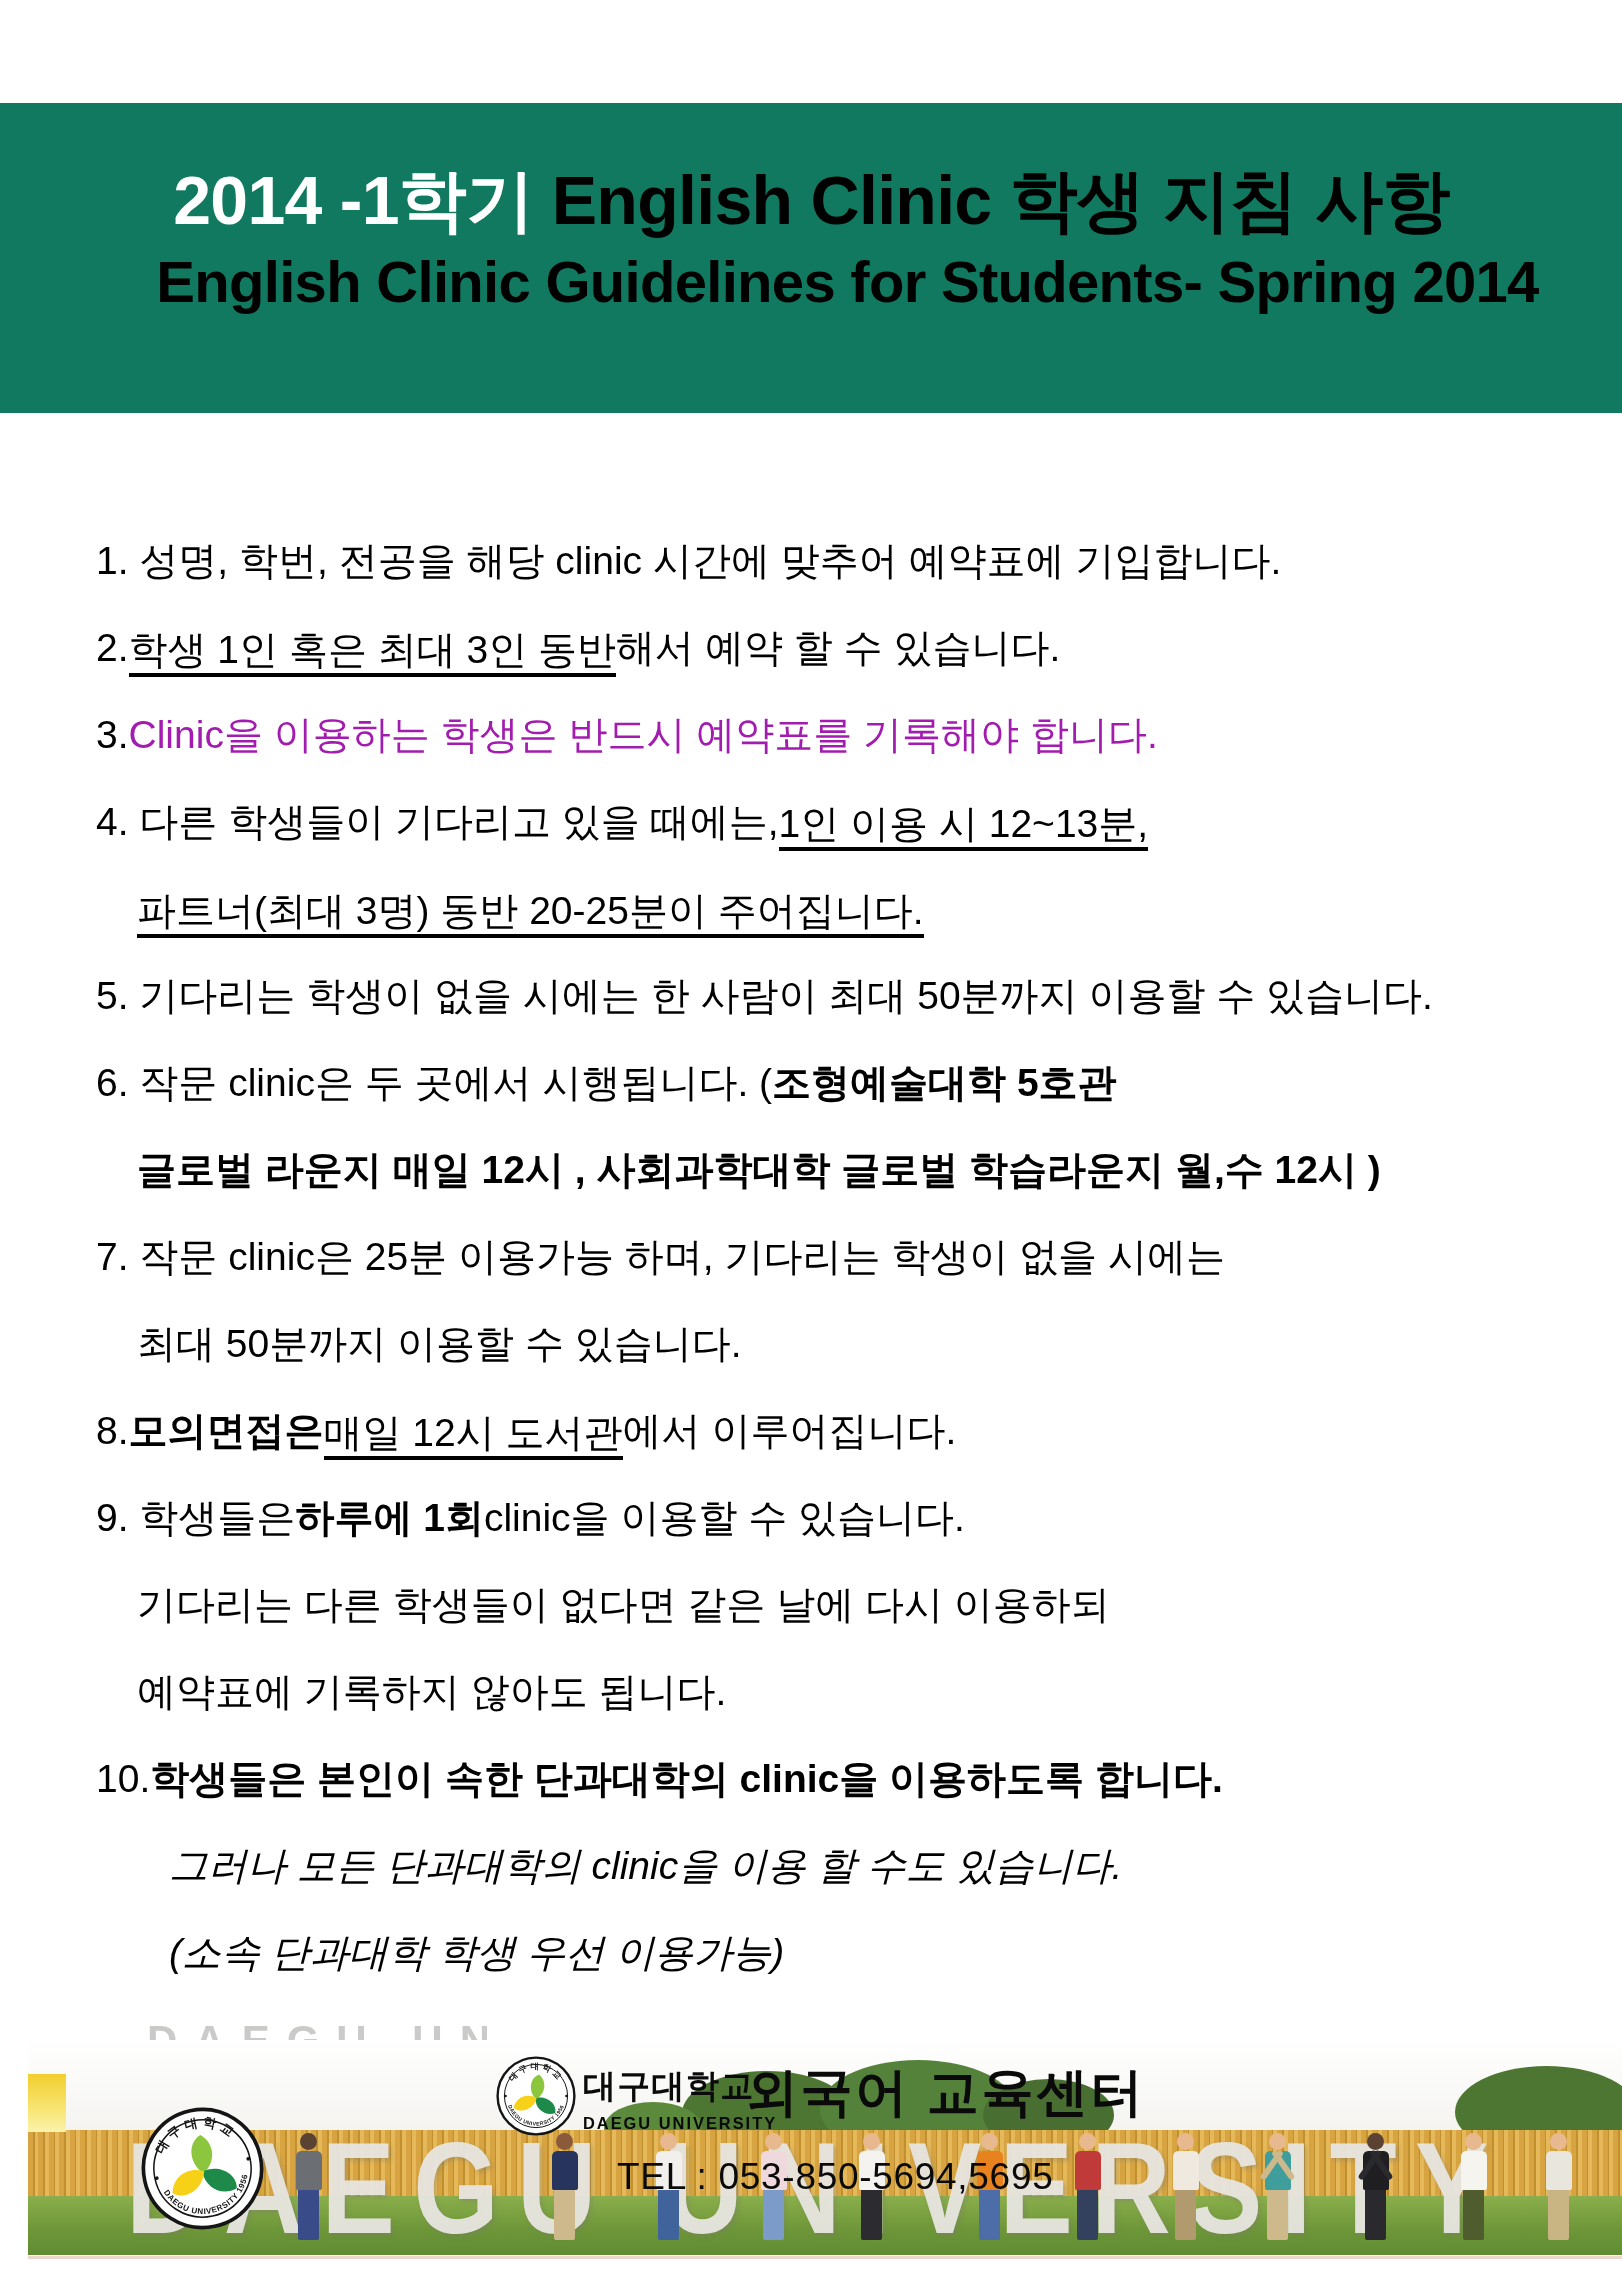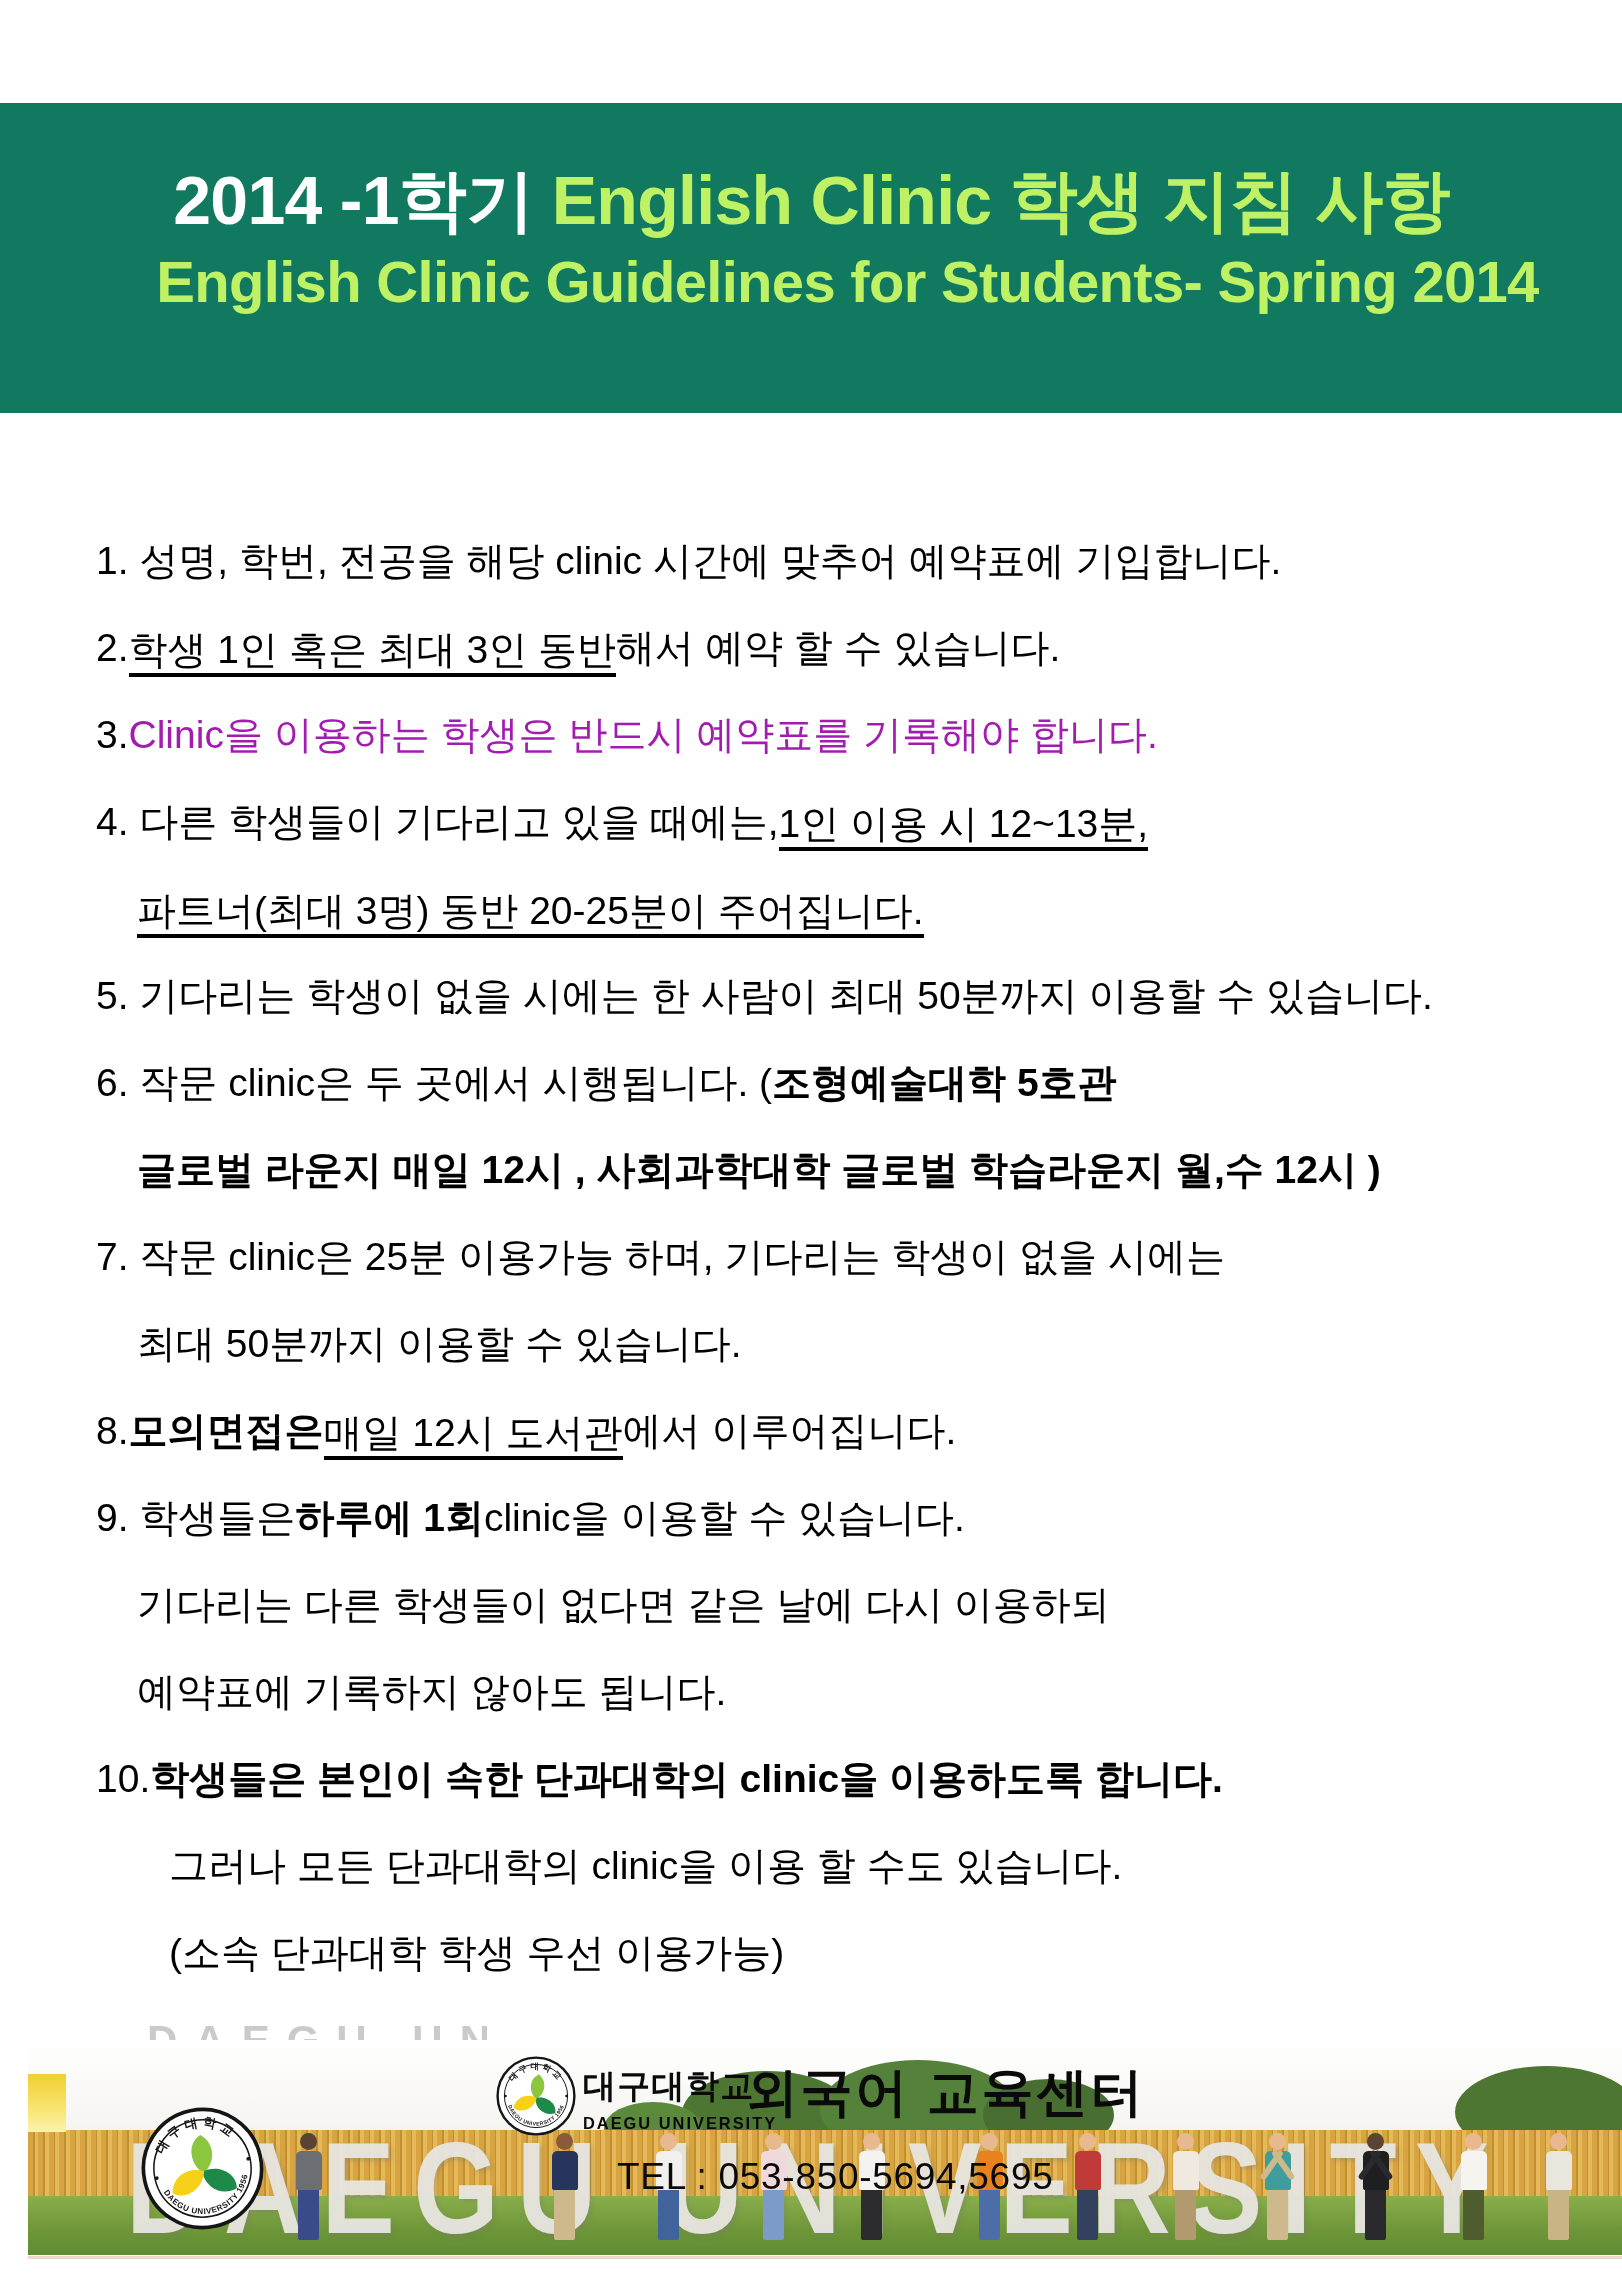--- a/index.html
+++ b/index.html
@@ -15,30 +15,30 @@
   }
   .title-line1 {
     margin-top:60px; font-size:68px; font-weight:bold; line-height:1.1;
     white-space:nowrap; letter-spacing:-0.7px;
   }
   .title-line2 {
     margin-top:11.8px; font-size:58px; font-weight:bold; line-height:1.1;
     white-space:nowrap; padding-left:72px; letter-spacing:-0.7px;
   }
   .t-white { color:#ffffff; }
-  .t-yellow { color:#bef264; }
+  .t-yellow { color:#000000; }
 
   
   .guidelines {
     position:absolute; left:96px; top:517px; width:1485px;
     color:#000000; font-size:39px; line-height:1;
   }
   .gl-line { height:87px; display:flex; align-items:center; white-space:nowrap; }
   .ind1 { padding-left:41px; }
-  .ind2 { padding-left:73px; }
+  .ind2 { padding-left:73px;font-style:italic; }
   .seg { display:inline-block; }
   .seg-bold { font-weight:bold; }
   .seg-red { color:#a21caf; }
   .seg-underline { border-bottom:4.6px solid #000; padding-bottom:3.9px;margin-top:12px; }
 
   
   .ghost-strip {
     position:absolute; left:147px; top:2017px; width:340px; height:34px;
     overflow:hidden; color:rgba(158,158,155,0.55); font-size:42px;
     font-weight:bold; letter-spacing:17px; white-space:nowrap; filter:blur(0.7px);

